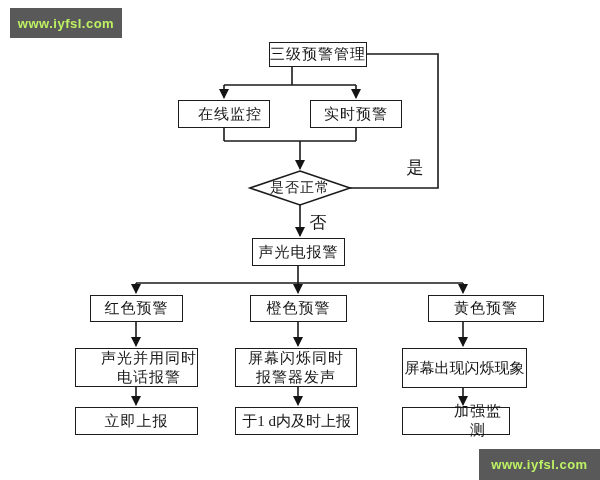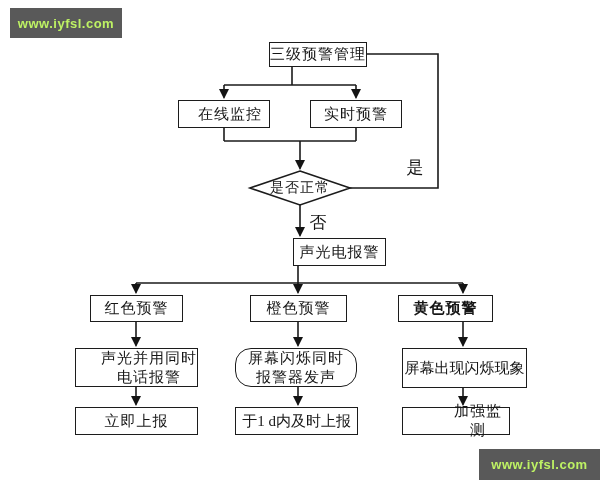--- a/index.html
+++ b/index.html
@@ -63,26 +63,26 @@
     justify-content: center;
     letter-spacing: 0.5px;
   }
   .wm-top { left: 10px; top: 8px; width: 112px; height: 30px; }
   .wm-bottom { left: 479px; top: 449px; width: 121px; height: 31px; }
 
   
   .n-management { left: 243px; top: 42px;  width: 98px;  height: 25px; margin-left: 26px; }
   .n-online     { left: 178px; top: 100px; width: 92px;  height: 28px; padding-left: 12px; }
   .n-realtime   { left: 310px; top: 100px; width: 92px;  height: 28px; }
-  .n-alarm      { left: 252px; top: 238px; width: 93px;  height: 28px; margin-left: 41px; }
+  .n-alarm      { left: 252px; top: 238px; width: 93px;  height: 28px; }
   .n-red        { left: 90px;  top: 295px; width: 93px;  height: 27px; }
   .n-orange     { left: 250px; top: 295px; width: 97px;  height: 27px; }
-  .n-yellow     { left: 398px; top: 295px; width: 95px;  height: 27px; font-weight: bold; }
+  .n-yellow     { left: 428px; top: 295px; width: 116px;  height: 27px; }
   .n-red2       { left: 75px;  top: 348px; width: 123px; height: 39px; padding-left: 25px; }
-  .n-orange2    { left: 235px; top: 348px; width: 122px; height: 39px; border-radius: 16px; }
+  .n-orange2    { left: 235px; top: 348px; width: 122px; height: 39px; }
   .n-yellow2    { left: 402px; top: 348px; width: 125px; height: 40px; letter-spacing: 0; }
   .n-red3       { left: 75px;  top: 407px; width: 123px; height: 28px; text-align: right; }
   .n-orange3    { left: 235px; top: 407px; width: 123px; height: 28px; letter-spacing: 0; }
   .n-yellow3    { left: 402px; top: 407px; width: 108px; height: 28px; padding-left: 44px; }
 
   .l-decision { left: 255px; top: 178px; width: 90px; height: 20px; }
   .l-yes { left: 402px; top: 155px; width: 26px; height: 24px; }
   .l-no  { left: 305px; top: 210px; width: 26px; height: 24px; }
 </style>
 </head>

